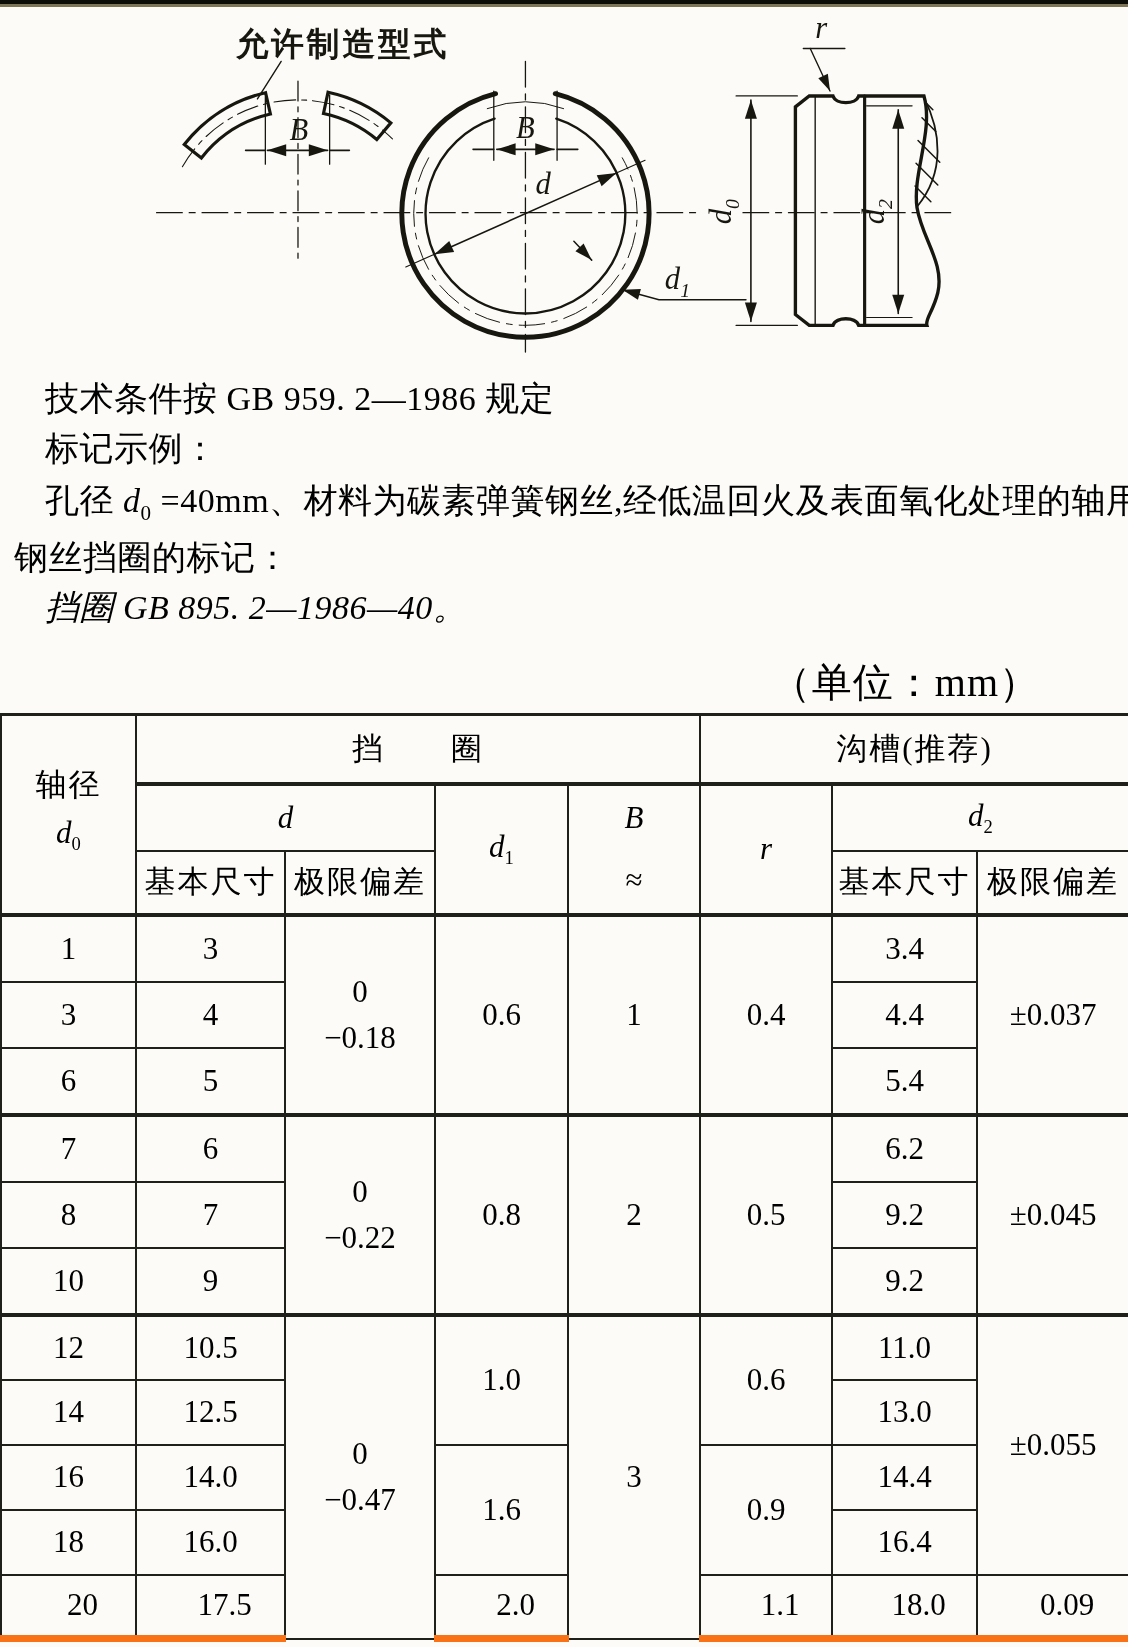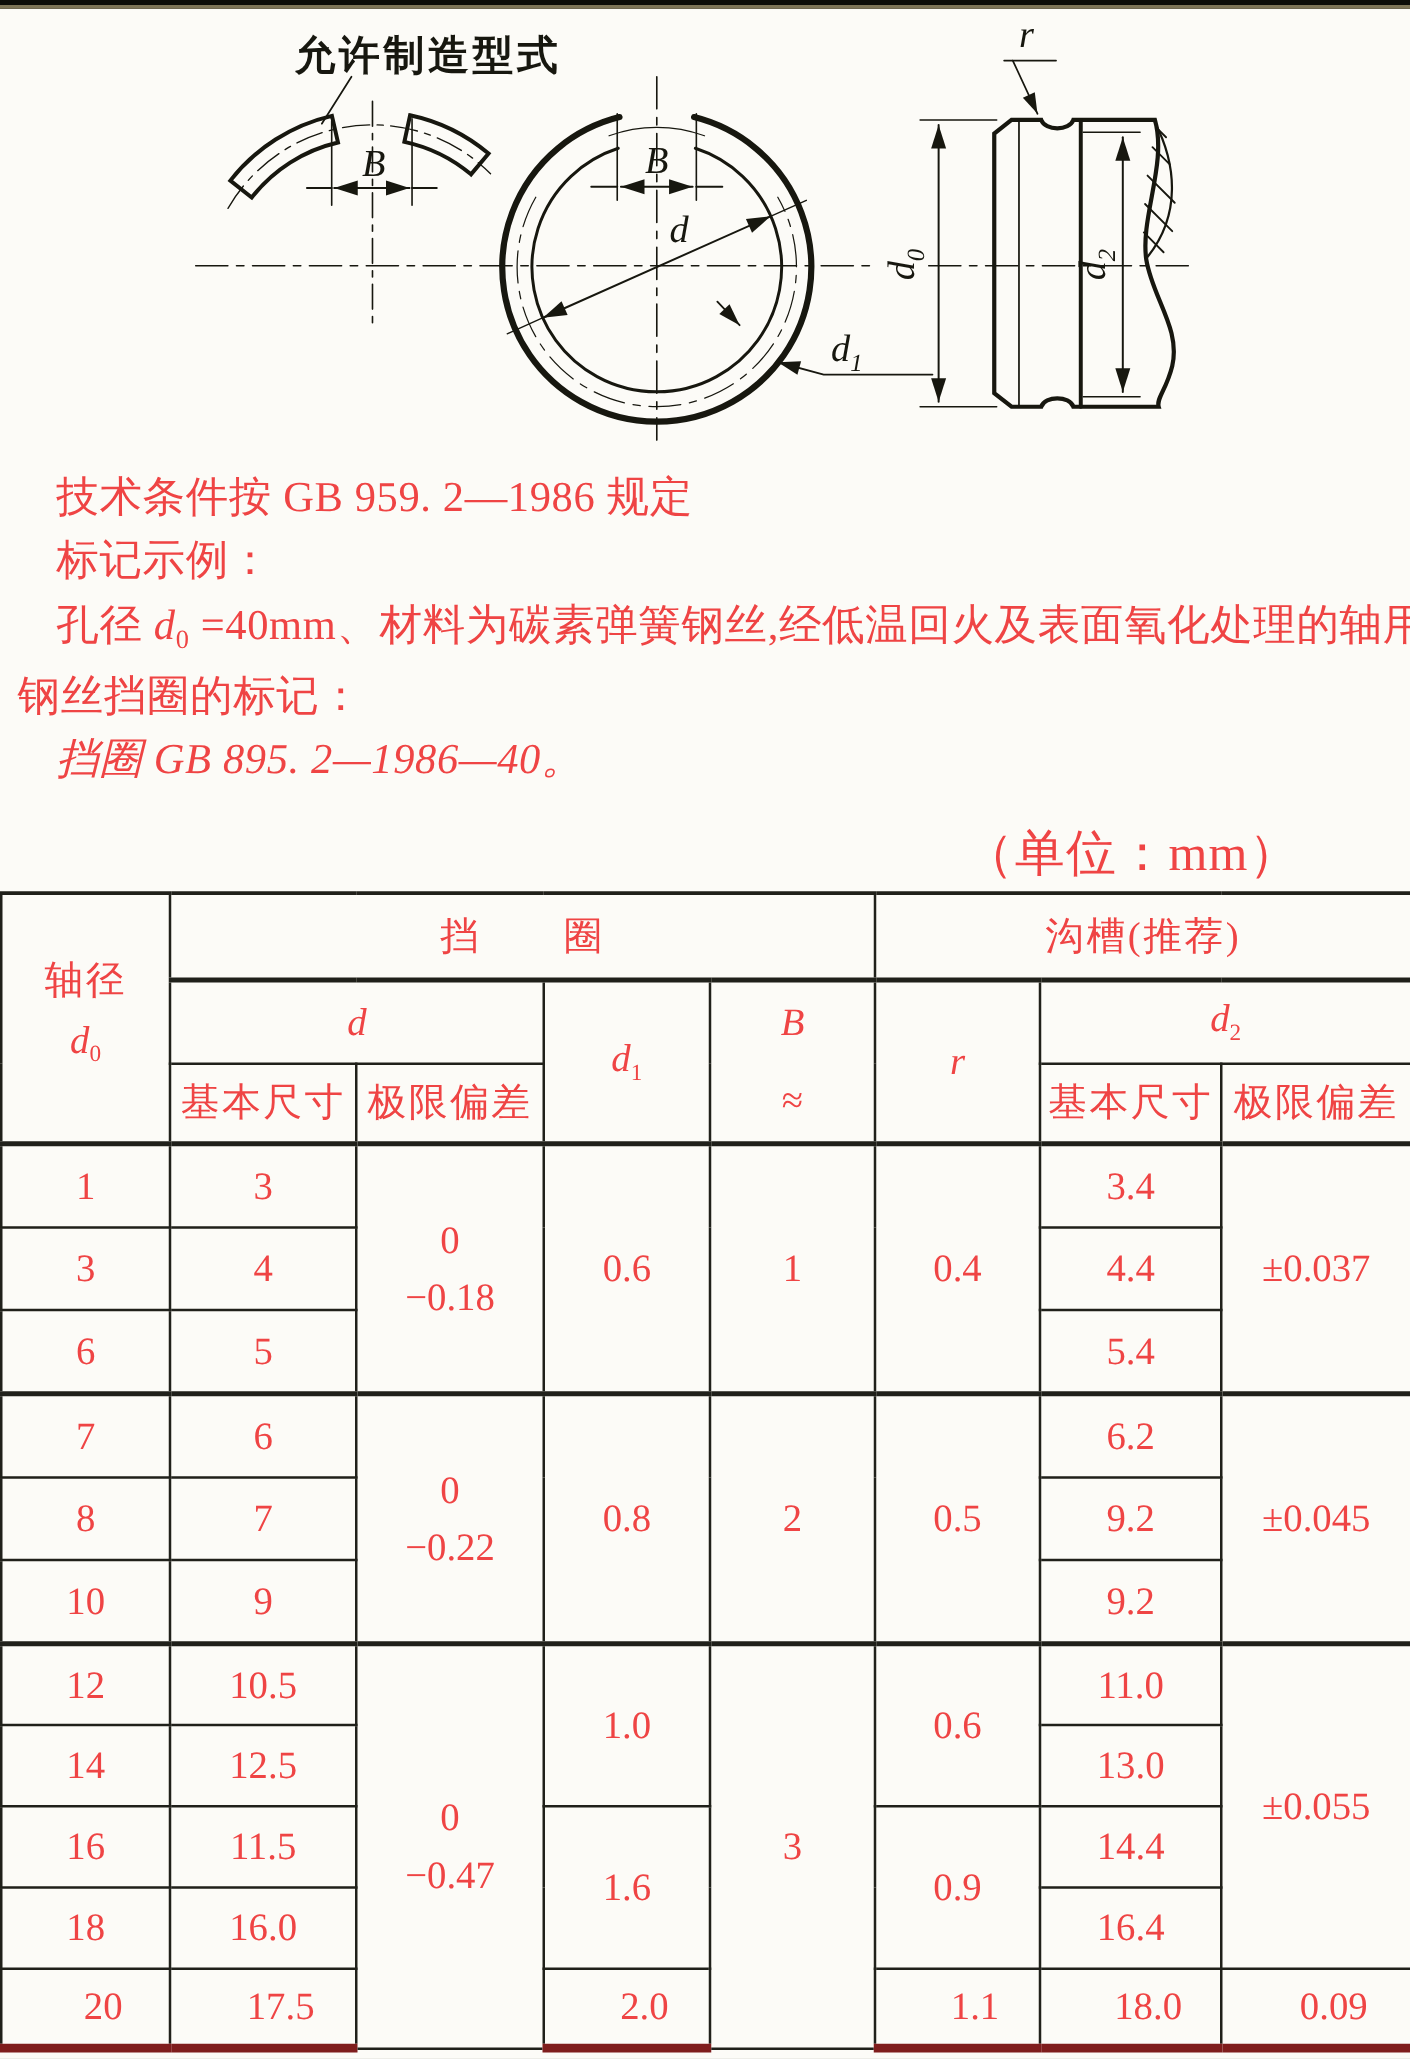--- a/index.html
+++ b/index.html
@@ -1,20 +1,20 @@
 <!DOCTYPE html>
 <html><head>
 <meta charset="utf-8">
 <style>
   html,body { margin:0; padding:0; background:#d8d8d4; }
   .page {
     position:relative; width:1128px; height:1647px; margin:0 auto;
     background:#fcfbf7; overflow:hidden;
     font-family:"Liberation Serif","DejaVu Serif",serif;
-    color:#ef4444;
+    color:#000000;
   }
   .top-rule { position:absolute; top:0; left:0; width:1128px; height:4px;
     background:#0d0d08; border-bottom:3px solid #7e7557; }
   .drawing { position:absolute; top:4px; left:0; }
   .drawing text { fill:#17170f; }
   .lbl { font-style:italic; font-size:31px; font-family:"Liberation Serif","DejaVu Serif",serif; }
   .lbl-b { font-family:"Liberation Sans","DejaVu Sans",sans-serif; font-weight:bold;
     font-size:33px; letter-spacing:3px; font-style:normal; }
   .sub-t { font-size:20px; font-style:italic; }
   .bodytext p { position:absolute; margin:0; font-size:34px; letter-spacing:0.5px;
@@ -27,21 +27,21 @@
     border-collapse:collapse; table-layout:fixed; }
   table.spec td {
     border:2px solid #20201a; padding:0; text-align:center; vertical-align:middle;
     font-size:31px; line-height:1.15; overflow:hidden;
   }
   td.cjk { font-size:29px; letter-spacing:2px; }
   td .sym i, i.dsym { font-style:italic; }
   table.spec sub { font-size:0.6em; }
   td.bt-h { border-top-width:4px !important; }
   tr.t-first td { border-top-width:3px;margin-left:11px; }
-  tr.t-last td { border-bottom:7px solid #7f1d1d;padding-left:28px; }
+  tr.t-last td { border-bottom:7px solid #f97316;padding-left:28px; }
   .two > div { line-height:46px; }
   .two-wide > div { line-height:62px; }
   .shaft-head div { line-height:48px; }
 </style>
 </head>
 <body>
 
 <div class="page">
   <div class="top-rule"></div>
 
@@ -224,21 +224,21 @@
         <td class="bt-h">11.0</td>
         <td rowspan="4" class="bt-h">±0.055</td>
       </tr>
       <tr style="height:65px">
         <td>14</td>
         <td>12.5</td>
         <td>13.0</td>
       </tr>
       <tr style="height:65px">
         <td>16</td>
-        <td>11.5</td>
+        <td>14.0</td>
         <td rowspan="2">1.6</td>
         <td rowspan="2">0.9</td>
         <td>14.4</td>
       </tr>
       <tr style="height:65px">
         <td>18</td>
         <td>16.0</td>
         <td>16.4</td>
       </tr>
       <tr class="t-last" style="height:64px">

